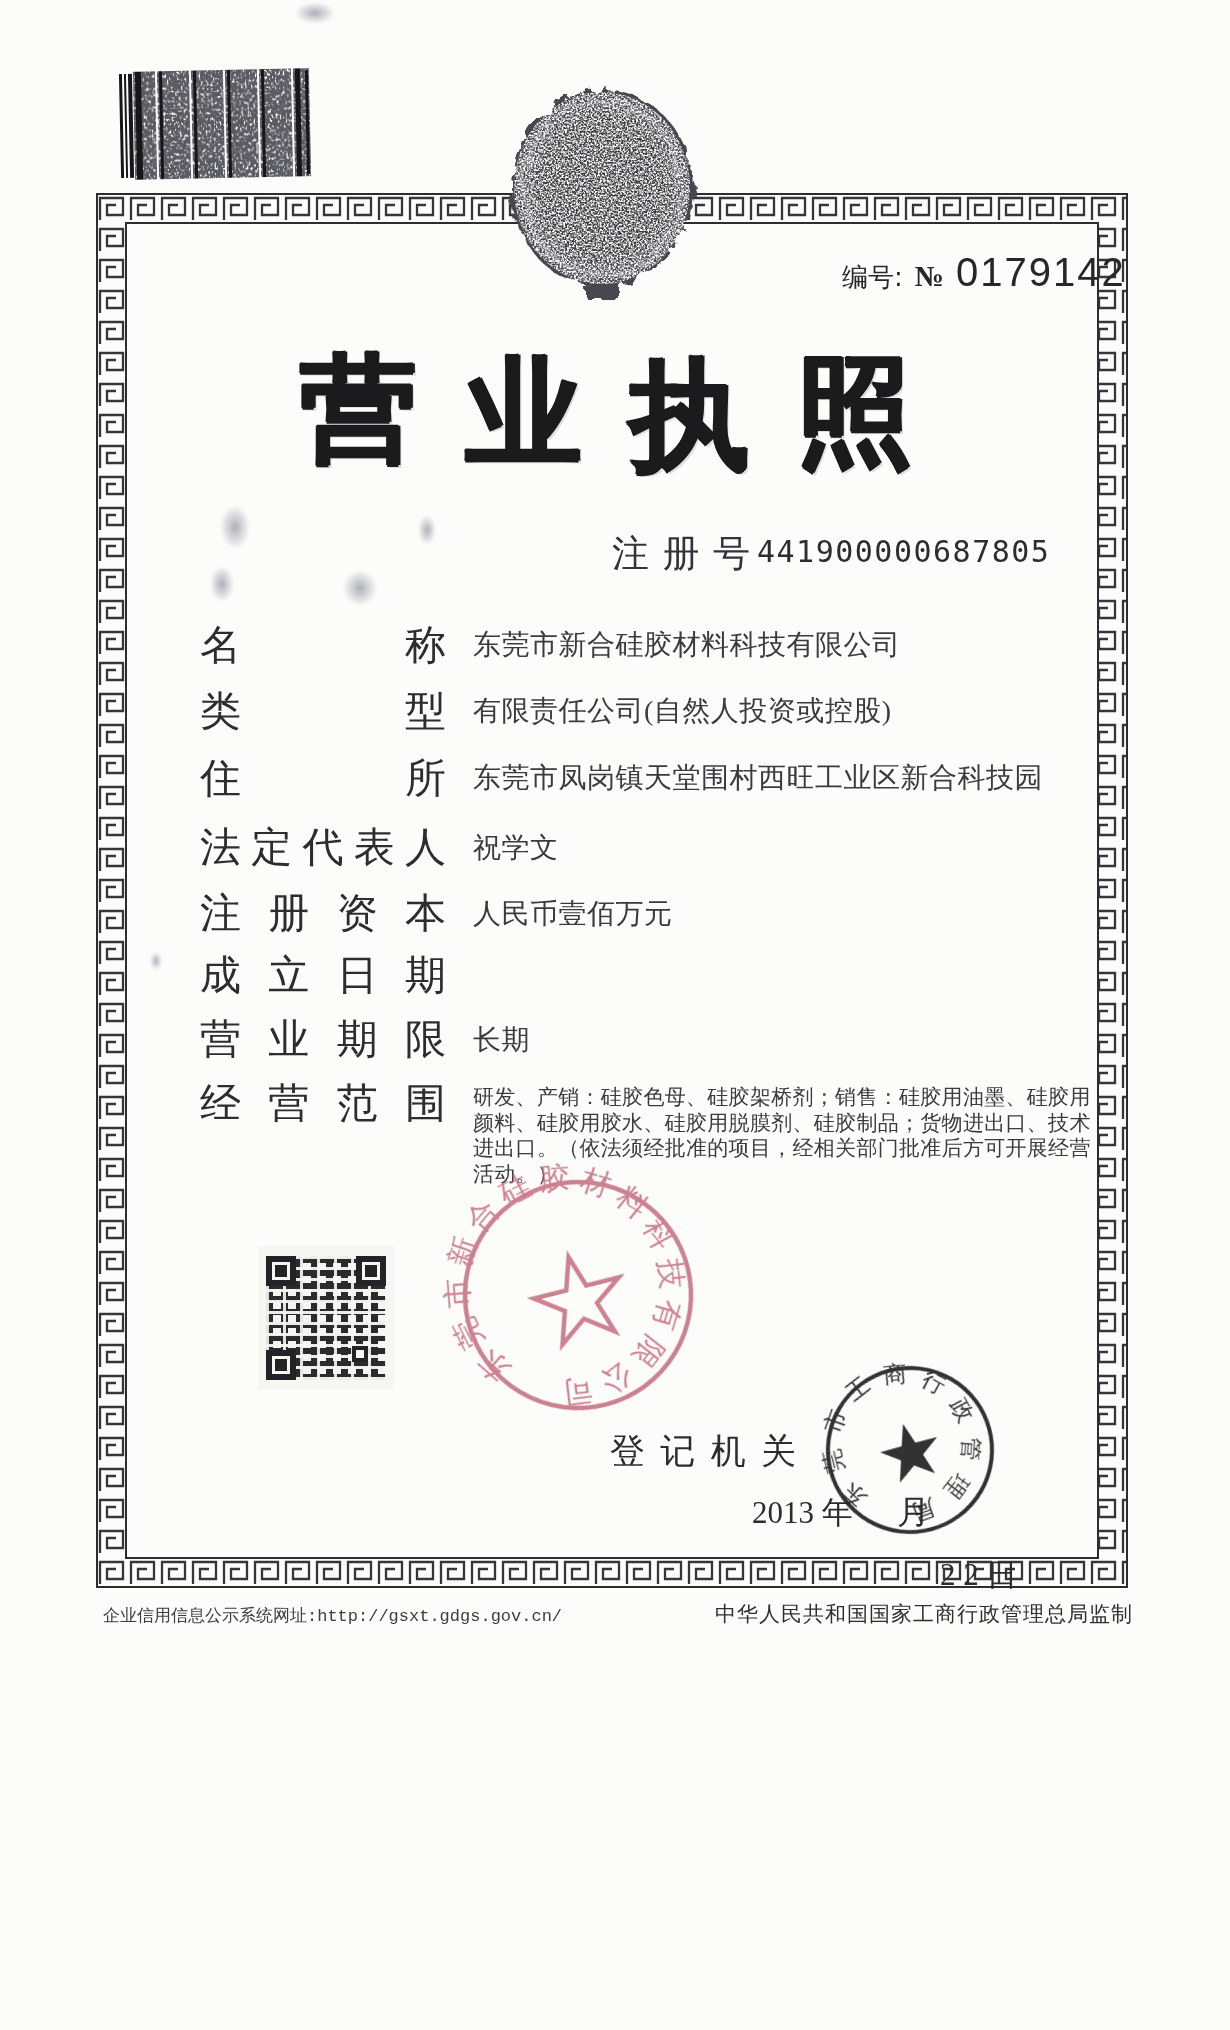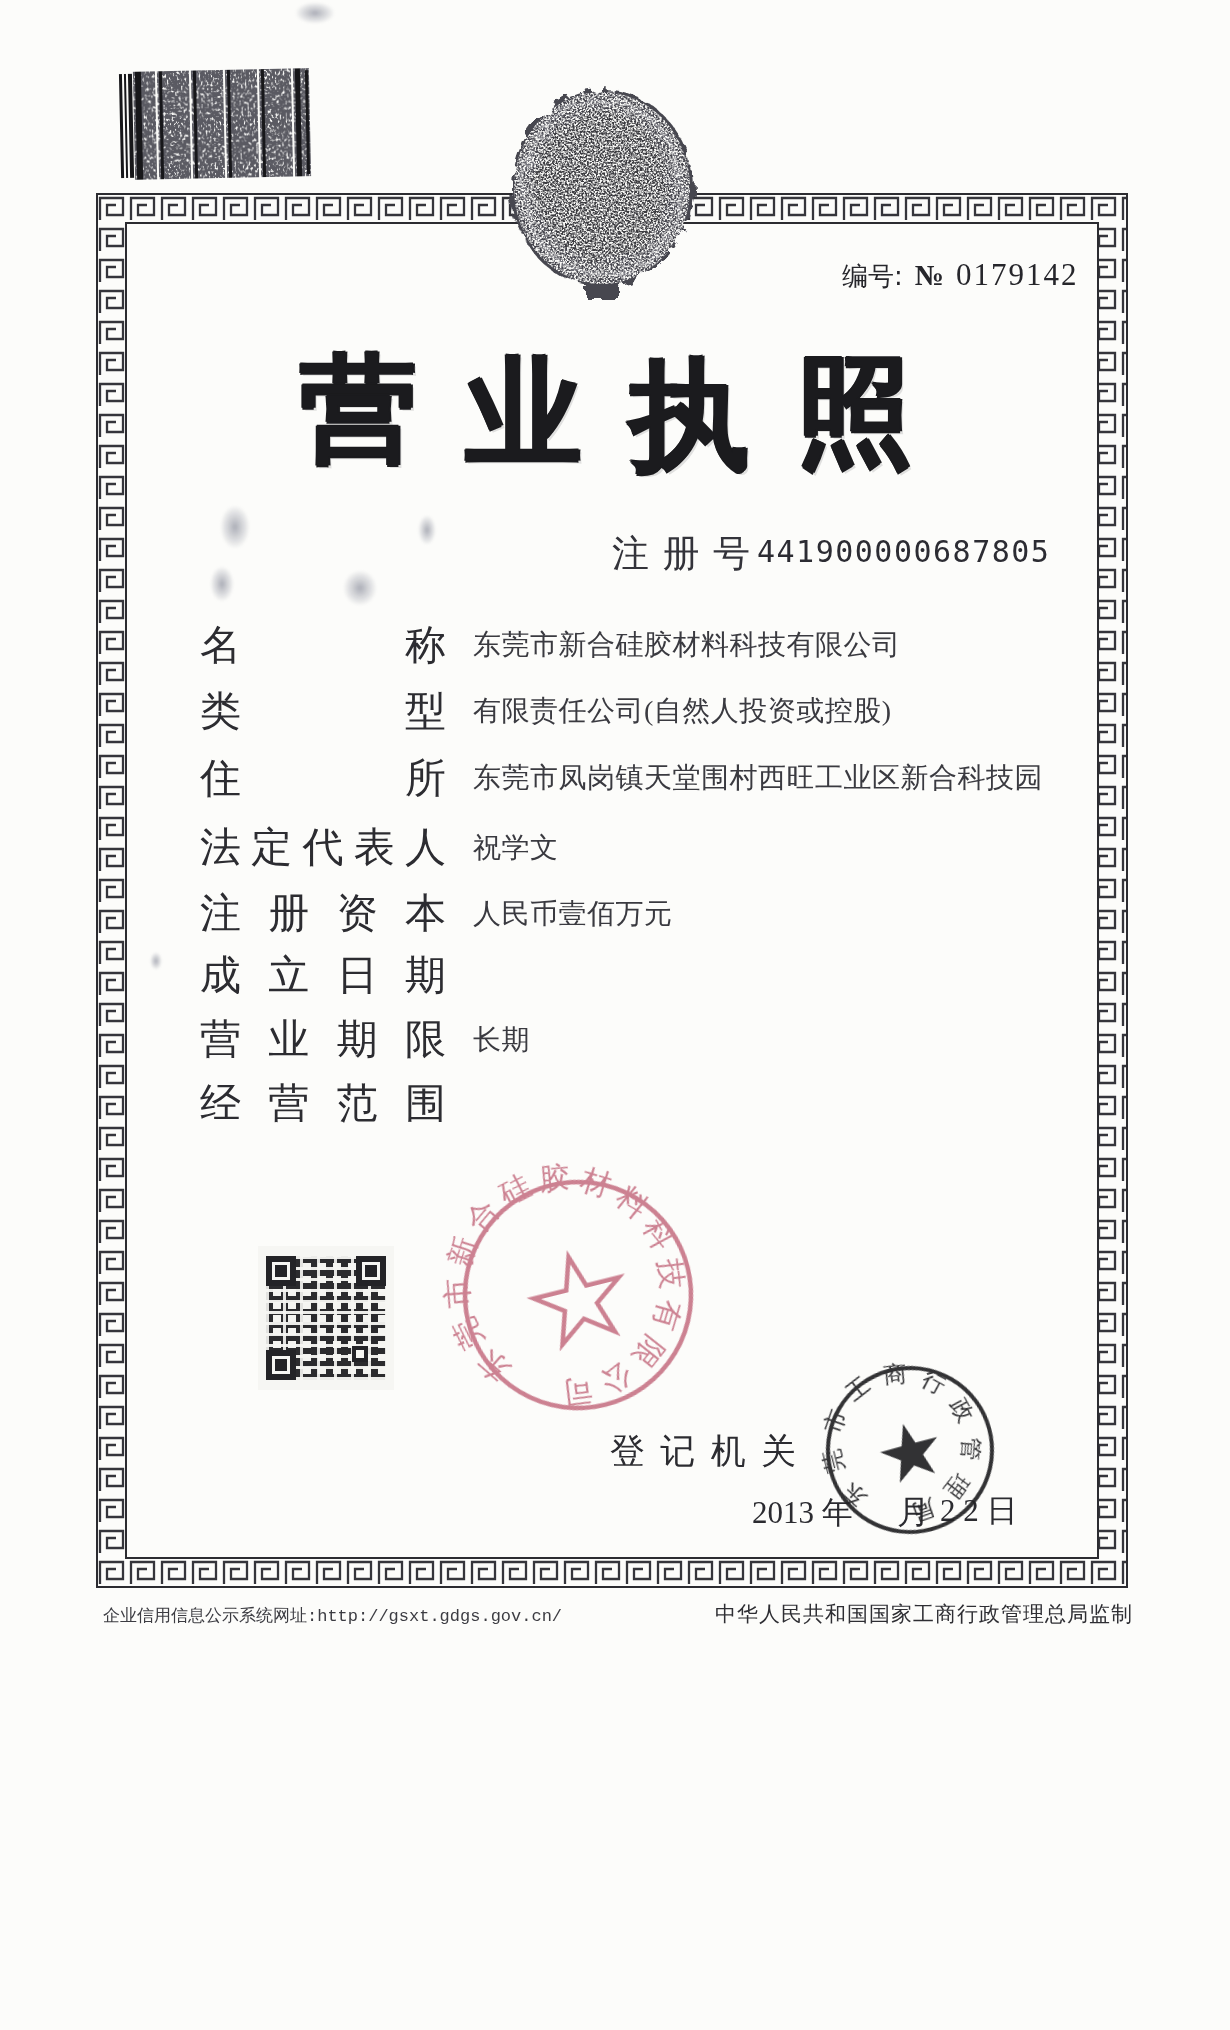--- a/index.html
+++ b/index.html
@@ -11,21 +11,21 @@
   .frame{left:96px;top:193px;z-index:1;}
 
   
   .barcode{left:120px;top:68px;transform:rotate(-1.2deg);z-index:2;filter:blur(.3px);}
   .emblem{left:502px;top:86px;z-index:3;filter:blur(.4px);}
 
   
   .serial{left:842px;top:250px;z-index:3;display:flex;align-items:baseline;gap:12px;color:#26262b;}
   .serial .lab{font-size:26px;font-family:"DejaVu Sans","Liberation Sans",sans-serif;}
   .serial .sym{font-size:29px;font-weight:bold;}
-  .serial .num{font-size:31px;font-family:Liberation Serif, serif;letter-spacing:2px;margin-top:7px;}
+  .serial .num{font-size:40px;font-family:Liberation Sans, sans-serif;letter-spacing:2px;}
 
   
   .title{left:300px;top:348px;width:612px;font-size:116px;line-height:1.05;z-index:3;
          font-family:"DejaVu Sans","Liberation Sans",sans-serif;font-weight:bold;color:#1b1b1e;
          text-shadow:2px 0 0 #1b1b1e,-1px 0 0 #1b1b1e,0 2px 0 #1b1b1e,0 -1px 0 #1b1b1e,3px 3px 0 rgba(27,27,30,.12);}
   .title span:nth-child(2){transform:translateY(3px);}
   .title span:nth-child(3){transform:translateY(6px) scale(1.03);}
   .title span:nth-child(4){transform:translateY(2px);}
 
   .justify{display:flex;justify-content:space-between;}
@@ -54,21 +54,21 @@
   .finder.tl{left:8px;top:10px;} .finder.tr{right:8px;top:10px;} .finder.bl{left:8px;bottom:10px;}
   .align-sq{position:absolute;right:26px;bottom:28px;width:16px;height:16px;border:4px solid #232327;box-sizing:border-box;background:#f6f6f3;}
 
   
   .seal-red{left:433px;top:1150px;transform:rotate(-14deg);opacity:.82;z-index:5;filter:blur(.4px);}
   .seal-black{left:810px;top:1350px;transform:rotate(-15deg);opacity:.93;z-index:5;filter:blur(.3px);}
 
   
   .registrar{left:610px;top:1428px;width:186px;font-size:35px;color:#2c2c31;z-index:3;}
   .date-tok{font-size:31px;color:#2b2b30;z-index:3;font-family:"Liberation Serif","DejaVu Serif",serif;}
-  .d-year{left:752px;top:1492px;} .d-month{left:897px;top:1490px;font-size:33px;} .d-day{left:940px;top:1490px;}
+  .d-year{left:752px;top:1492px;} .d-month{left:897px;top:1490px;font-size:33px;} .d-day{left:940px;top:1554px;}
 
   
   .foot-left{left:103px;top:1604px;font-size:17px;font-family:Liberation Mono, monospace;color:#3c3c42;z-index:3;}
   .foot-right{left:715px;top:1600px;font-size:21px;letter-spacing:1px;color:#2e2e33;z-index:3;}
 
   
   .smudge{background:radial-gradient(closest-side,rgba(108,112,130,.55),rgba(108,112,130,0));filter:blur(1px);z-index:2;}
 </style>
 </head>
 <body>
@@ -215,20 +215,21 @@
       <span>限</span>
     </div>
   <div class="abs fval" style="top:1021px">长期</div>
 
   <div class="abs flabel justify" style="top:1076px">
       <span>经</span>
       <span>营</span>
       <span>范</span>
       <span>围</span>
     </div>
+  <div class="abs fval scope" style="top:1085px">研发、产销：硅胶色母、硅胶架桥剂；销售：硅胶用油墨、硅胶用颜料、硅胶用胶水、硅胶用脱膜剂、硅胶制品；货物进出口、技术进出口。（依法须经批准的项目，经相关部门批准后方可开展经营活动。）</div>
 
   <div class="abs qr">
     <div class="qr-noise"></div>
     <div class="finder tl"></div>
     <div class="finder tr"></div>
     <div class="finder bl"></div>
     <div class="align-sq"></div>
   </div>
 
   <svg class="abs seal-red" width="290" height="290" viewBox="0 0 290 290" xmlns="http://www.w3.org/2000/svg" xmlns:xlink="http://www.w3.org/1999/xlink">

